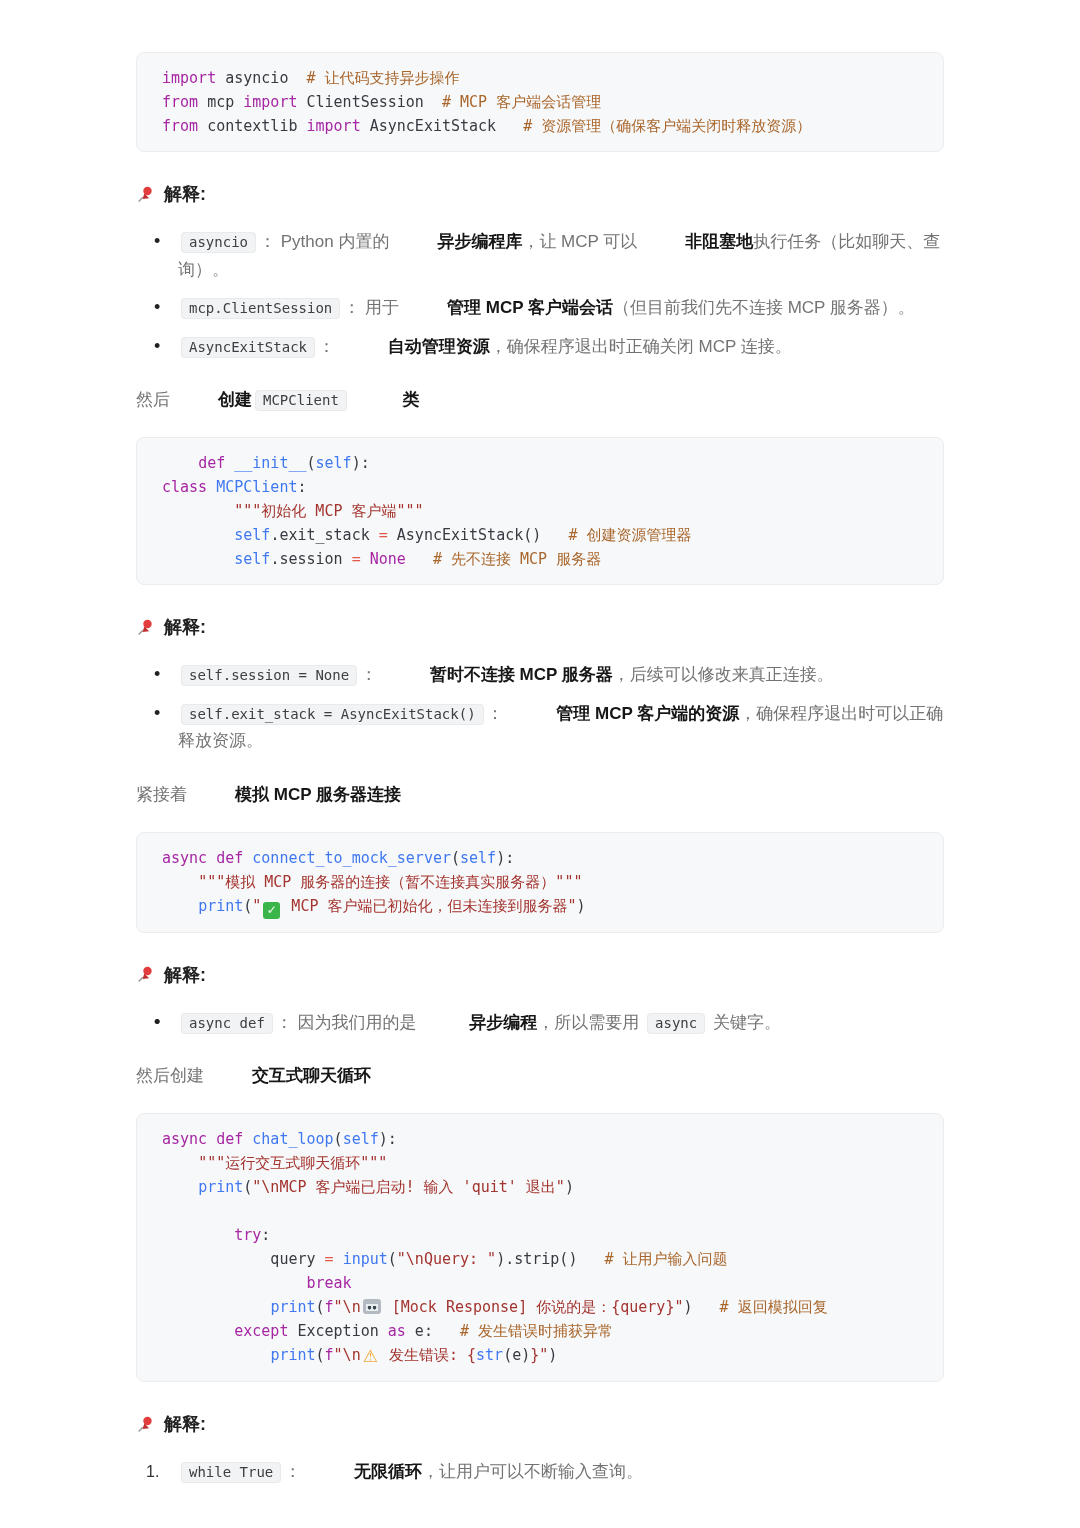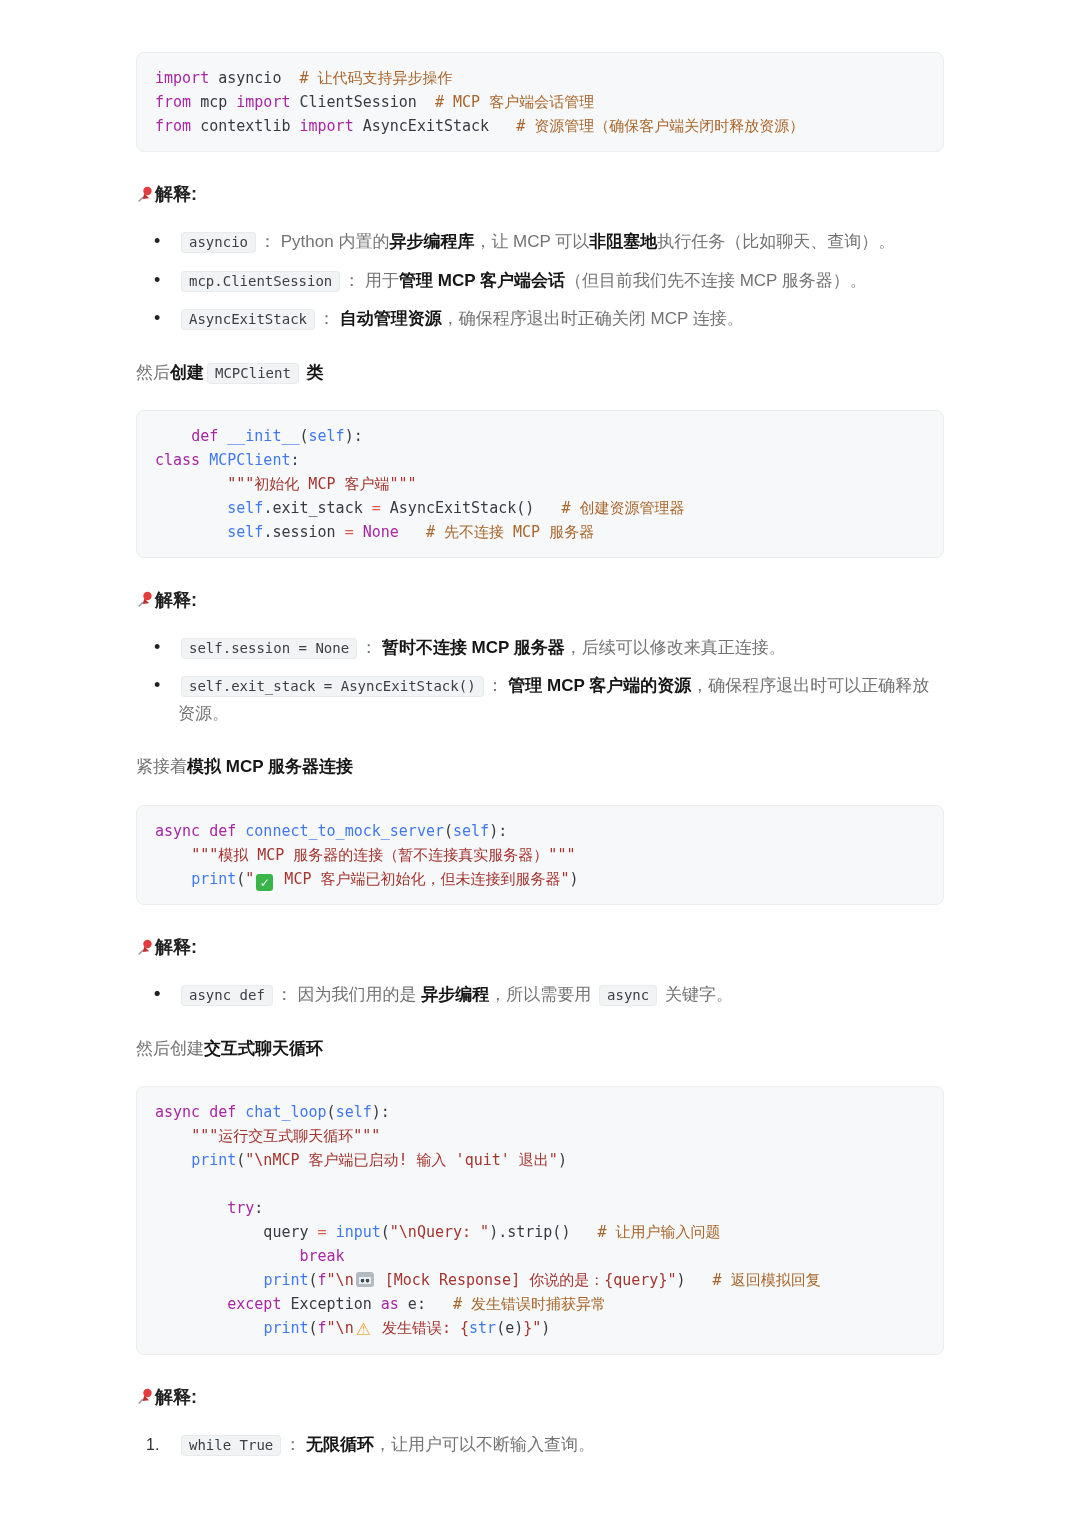--- a/index.html
+++ b/index.html
@@ -5,48 +5,48 @@
   html,body{margin:0;padding:0;}
   body{
     width:1080px;height:1528px;overflow:hidden;background:#ffffff;
     font-family:"Liberation Sans",sans-serif;color:#333;
   }
   .article{padding:52px 136px 20px 136px;}
 
   
   .code{
     background:#f7f8f9;border:1px solid #ececec;border-radius:8px;
-    padding:13px 18px;margin:0 0 6px 0;
+    padding:13px 25px;margin:0 0 6px 0;
   }
   .code-line{
     font-family:"DejaVu Sans Mono",monospace;font-size:15px;line-height:24px;
     white-space:pre;color:#383a42;
   }
   .c-kw{color:#a626a4;}
   .c-fn{color:#4078f2;}
   .c-op{color:#e45649;}
   .c-pl{color:#383a42;}
   .c-st{color:#a3342f;font-family:"DejaVu Sans Mono","DejaVu Serif",serif;}
   .c-cm{color:#a9662c;font-family:"DejaVu Sans Mono","DejaVu Serif",serif;}
 
   
   .explain-title{
-    display:flex;align-items:center;margin:30px 0 0 0;
+    display:flex;align-items:center;gap:9px;margin:30px 0 0 0;
     font-size:18px;font-weight:bold;color:#222;
   }
   .explain-list{margin:22px 0 26px 0;padding-left:16px;}
   .item{
     position:relative;padding-left:26px;margin-bottom:11px;
     font-size:17px;line-height:1.62;color:#3a3a3a;
   }
   .marker{position:absolute;left:2px;top:-1px;font-size:18px;color:#222;}
   .marker.num{font-size:16px;left:-6px;top:1px;color:#333;}
 
   .tx{color:#737373;}
-  .bseg{font-weight:bold;color:#161616;}
+  .bseg{font-weight:bold;color:#161616;padding-left:48px;}
   .chip{
     background:#f2f3f4;border:1px solid #e8eaeb;border-radius:4px;
     padding:1px 7px 2px 7px;margin:0 3px;
     font-family:"DejaVu Sans Mono",monospace;font-size:14px;color:#3c4044;
     white-space:nowrap;
   }
 
   
   .para{font-size:17px;color:#333;margin:18px 0 24px 0;line-height:1.6;}
 

